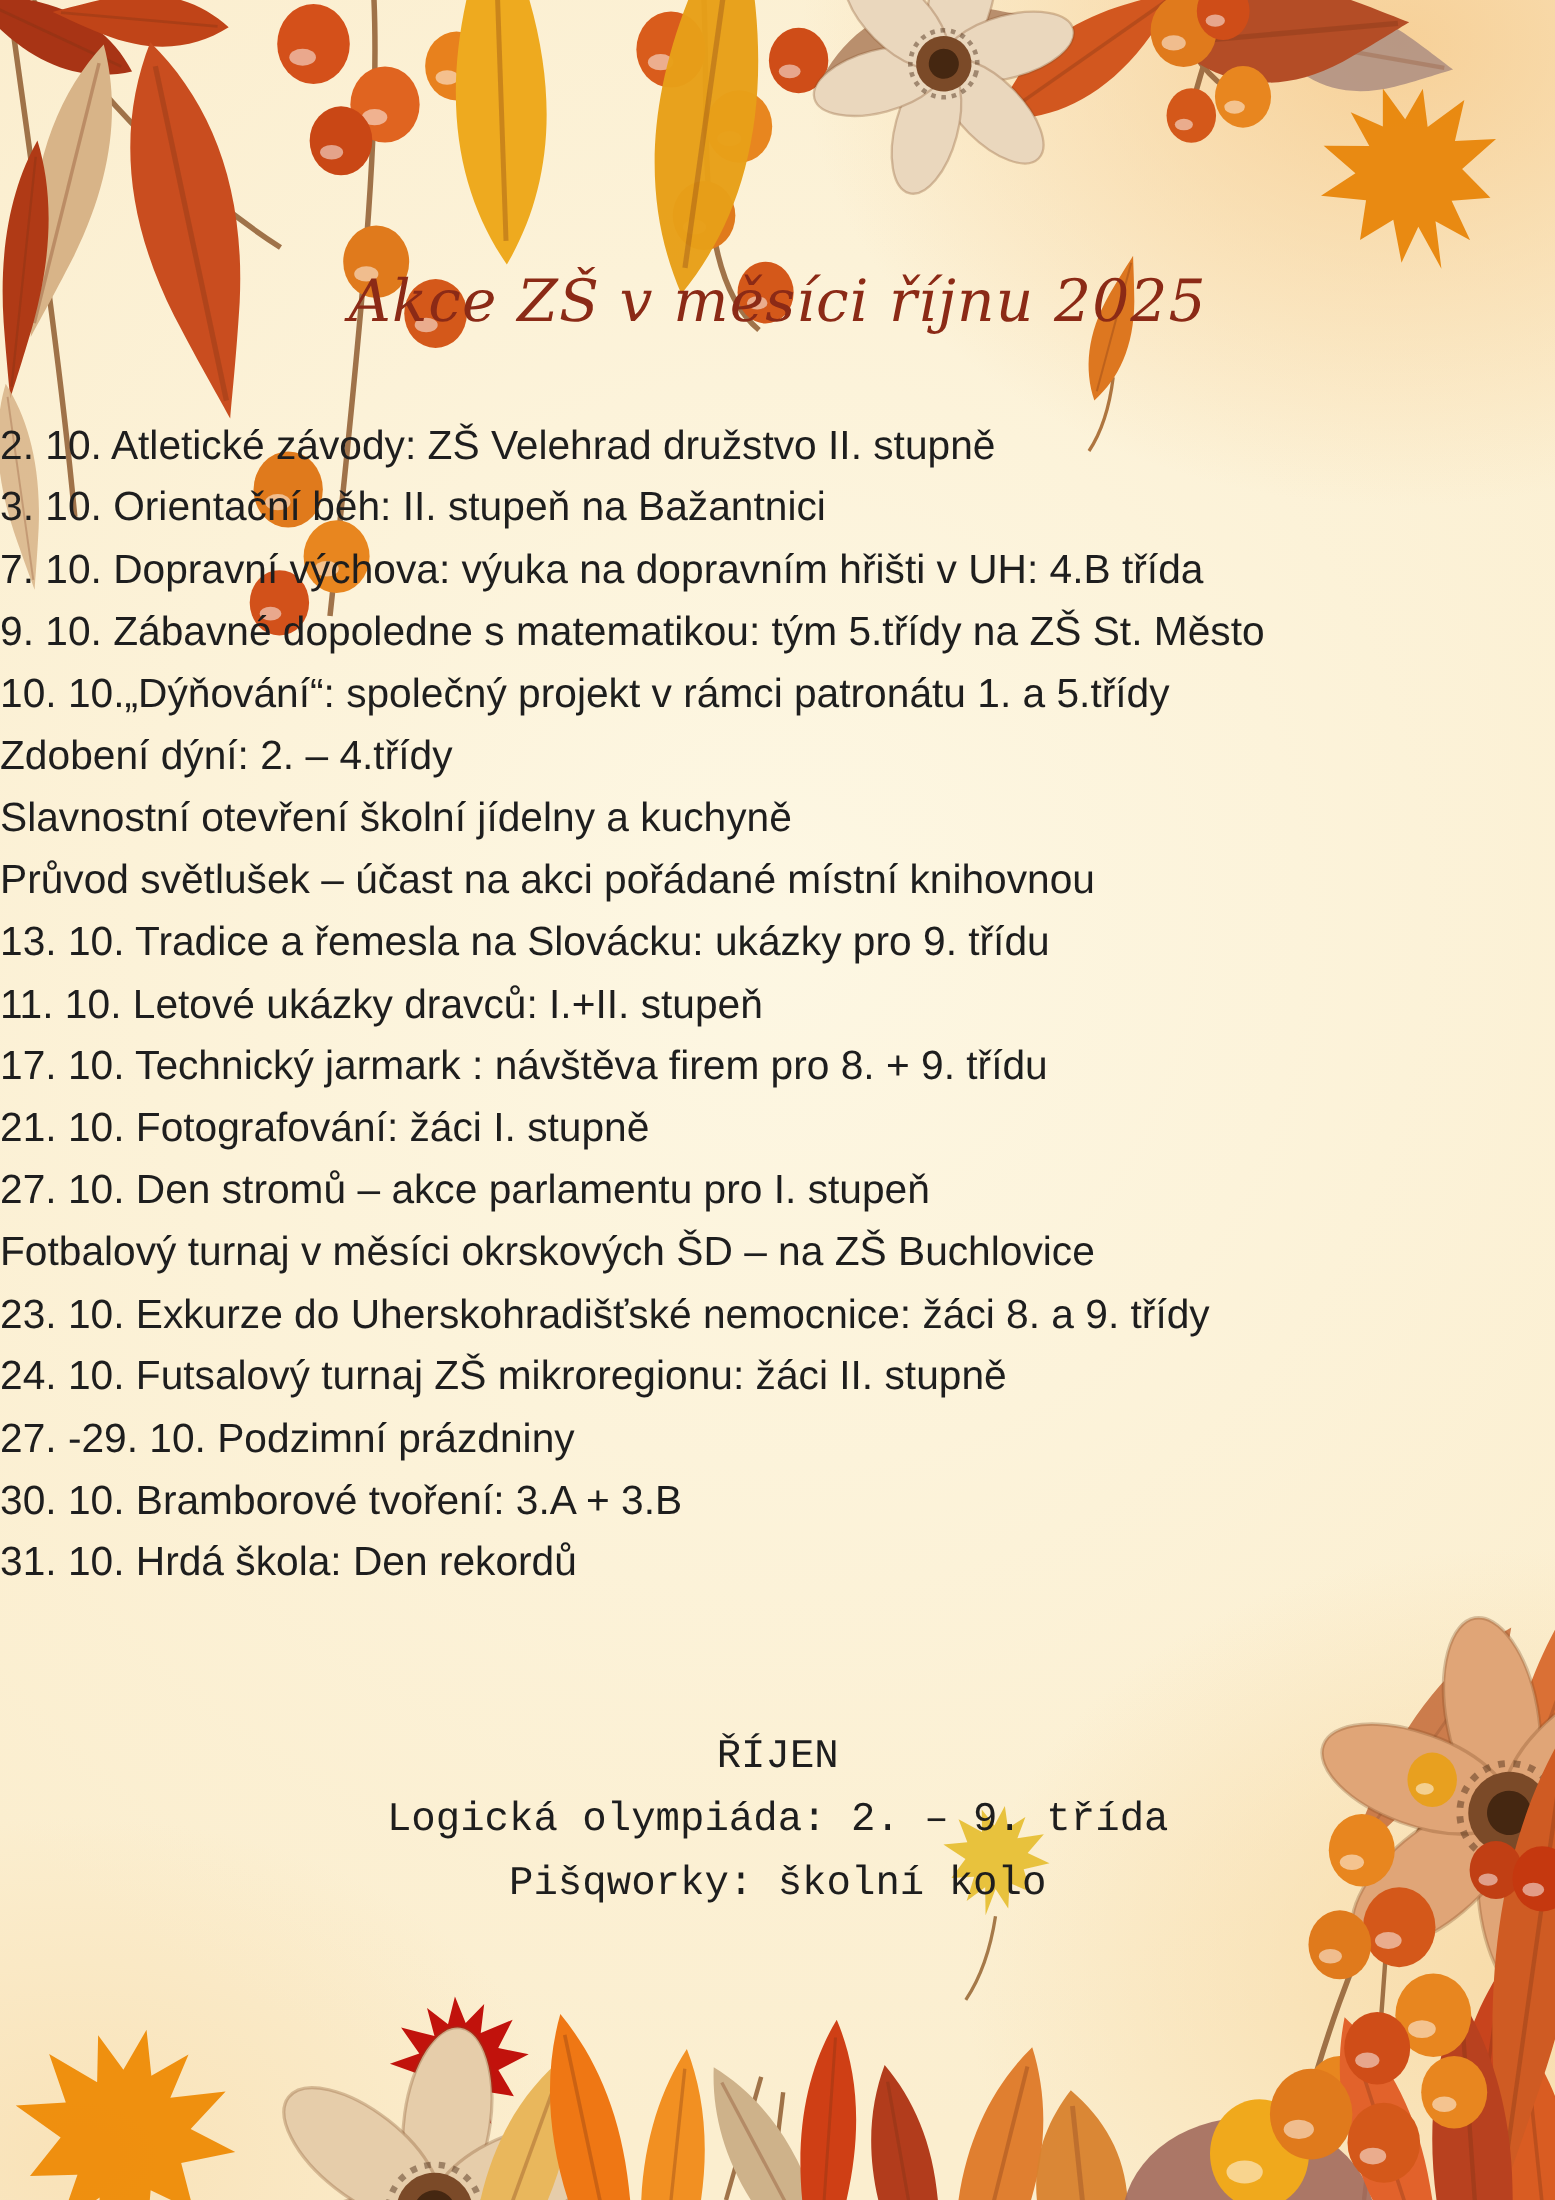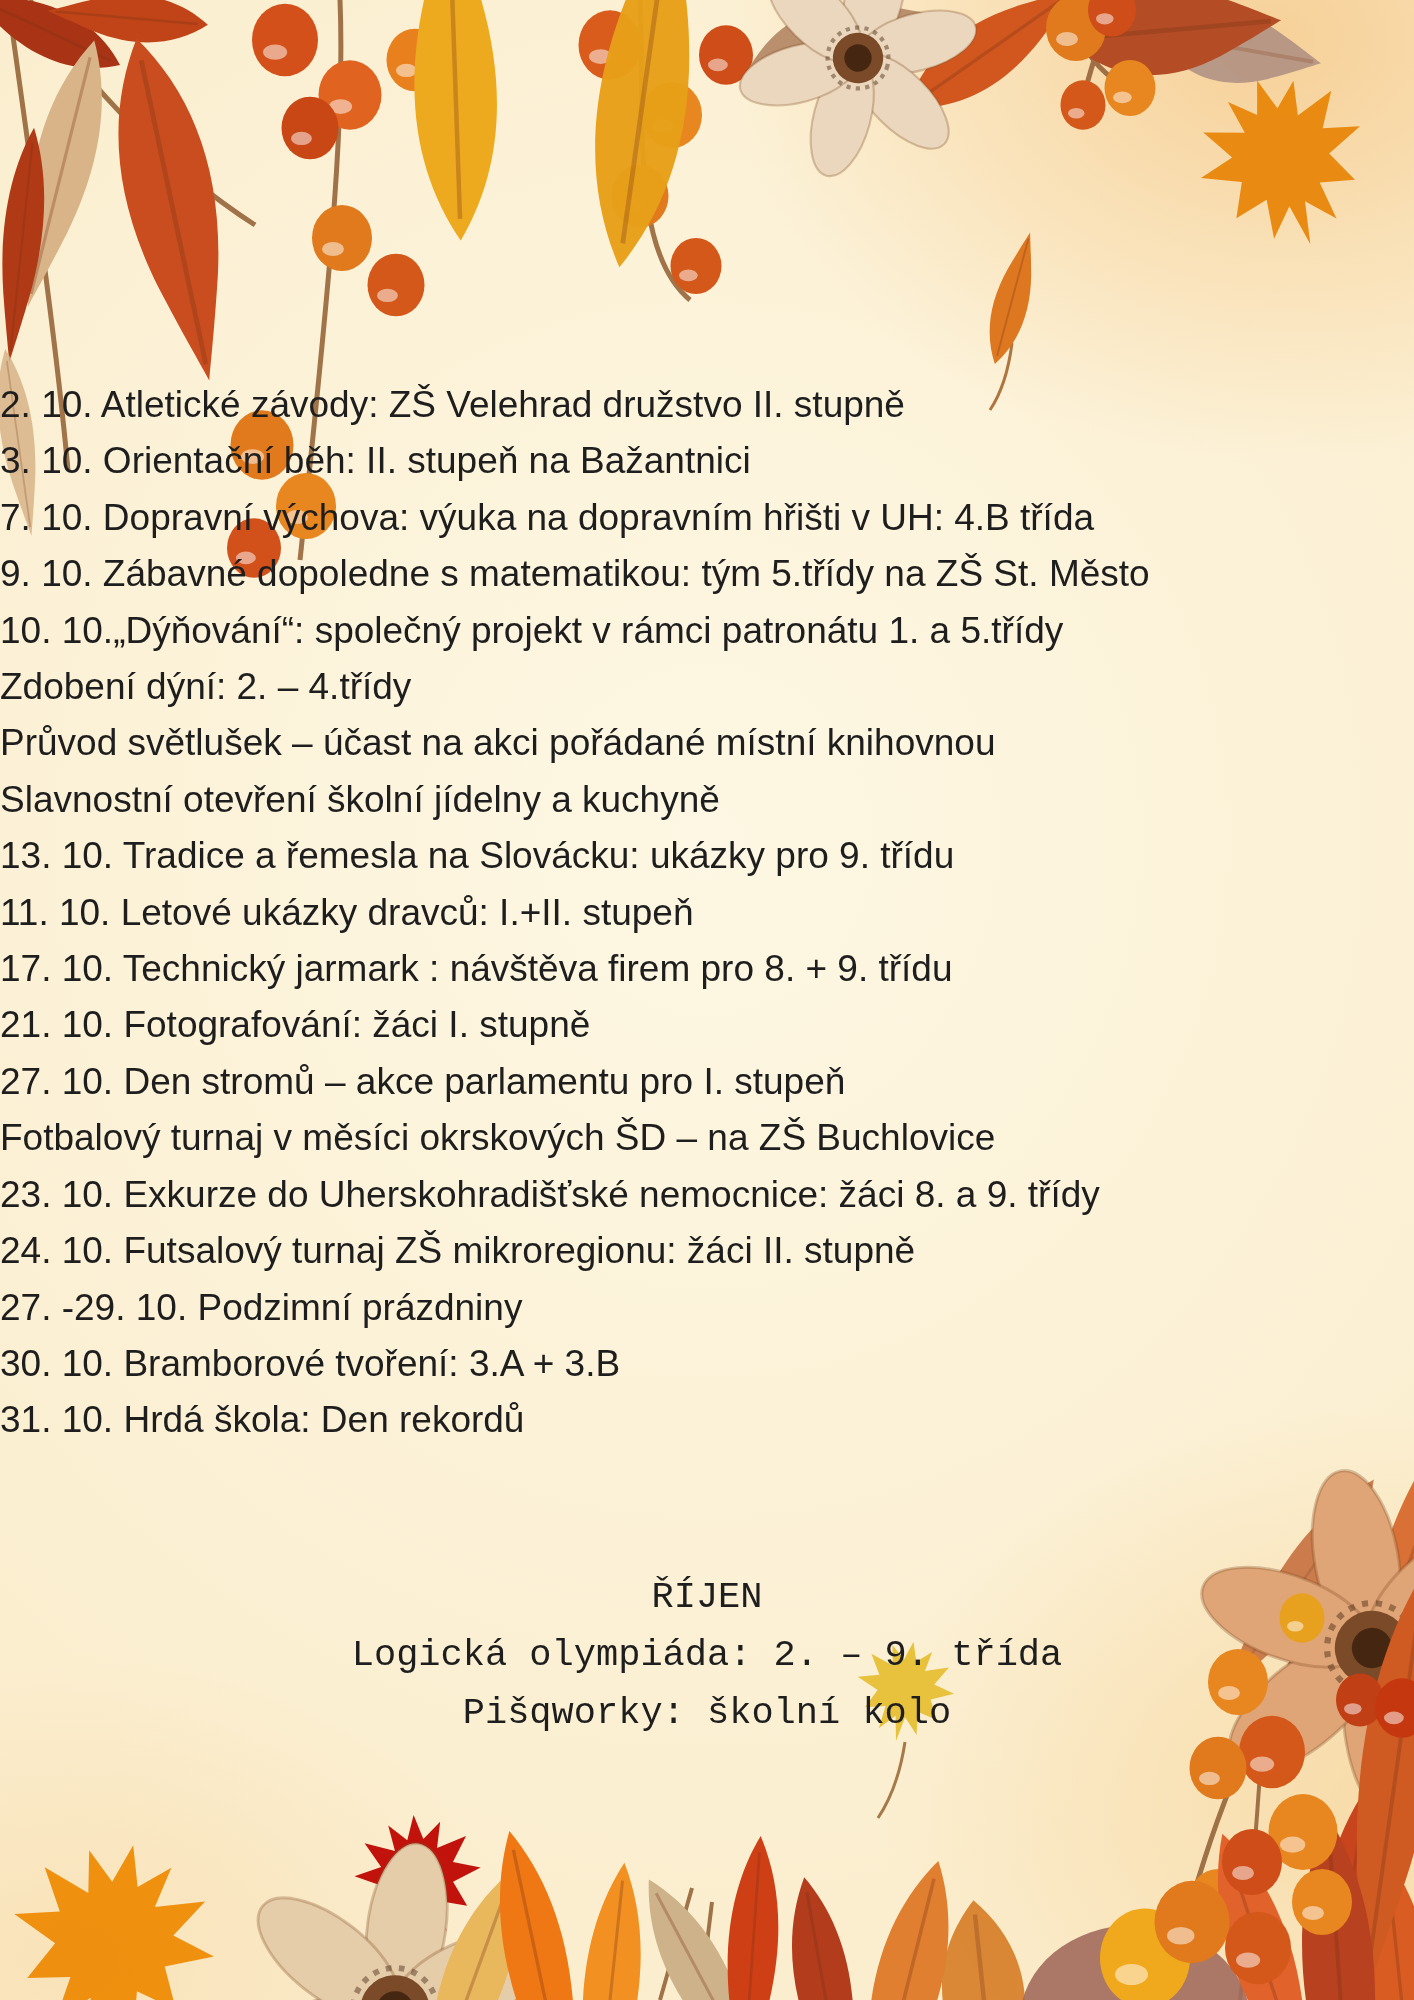--- a/index.html
+++ b/index.html
@@ -169,30 +169,31 @@
       <use href="#berry" fill="#cf4d18" transform="translate(1252,1862) scale(1.0)"></use>
       <use href="#berry" fill="#e8a01f" transform="translate(1302,1618) scale(0.75)"></use>
       <use href="#berry" fill="#e07a1c" transform="translate(1192,1922) scale(1.25)"></use>
       <use href="#berry" fill="#d4581a" transform="translate(1258,1948) scale(1.1)"></use>
       <use href="#berry" fill="#e8861f" transform="translate(1322,1902) scale(1.0)"></use>
       <use href="#berry" fill="#c13f14" transform="translate(1360,1700) scale(0.8)"></use>
       <use href="#berry" fill="#c5380f" transform="translate(1402,1708) scale(0.9)"></use>
     </g>
   </svg>
 
+  <h1 class="title">Akce ZŠ v měsíci říjnu 2025</h1>
 
   <div class="events">
     <div>2. 10. Atletické závody: ZŠ Velehrad družstvo II. stupně</div>
     <div>3. 10. Orientační běh: II. stupeň na Bažantnici</div>
     <div>7. 10. Dopravní výchova: výuka na dopravním hřišti v UH: 4.B třída</div>
     <div>9. 10. Zábavné dopoledne s matematikou: tým 5.třídy na ZŠ St. Město</div>
     <div>10. 10.„Dýňování“: společný projekt v rámci patronátu 1. a 5.třídy</div>
     <div>Zdobení dýní: 2. – 4.třídy</div>
+    <div>Slavnostní otevření školní jídelny a kuchyně</div>
     <div>Průvod světlušek – účast na akci pořádané místní knihovnou</div>
-    <div>Slavnostní otevření školní jídelny a kuchyně</div>
     <div>13. 10. Tradice a řemesla na Slovácku: ukázky pro 9. třídu</div>
     <div>11. 10. Letové ukázky dravců: I.+II. stupeň</div>
     <div>17. 10. Technický jarmark : návštěva firem pro 8. + 9. třídu</div>
     <div>21. 10. Fotografování: žáci I. stupně</div>
     <div>27. 10. Den stromů – akce parlamentu pro I. stupeň</div>
     <div>Fotbalový turnaj v měsíci okrskových ŠD – na ZŠ Buchlovice</div>
     <div>23. 10. Exkurze do Uherskohradišťské nemocnice: žáci 8. a 9. třídy</div>
     <div>24. 10. Futsalový turnaj ZŠ mikroregionu: žáci II. stupně</div>
     <div>27. -29. 10. Podzimní prázdniny</div>
     <div>30. 10. Bramborové tvoření: 3.A + 3.B</div>

